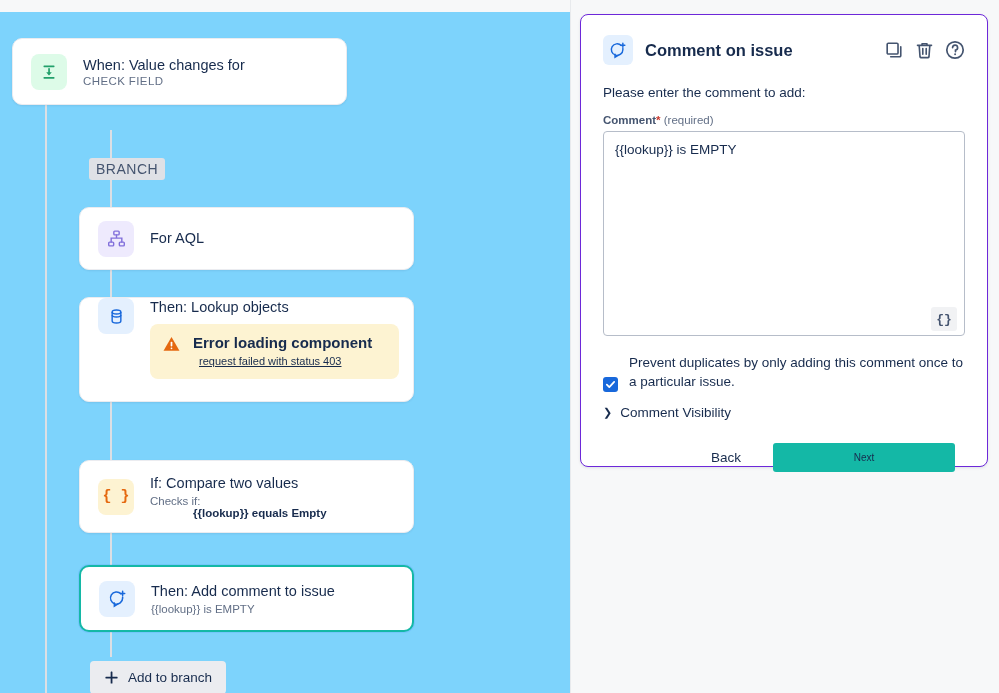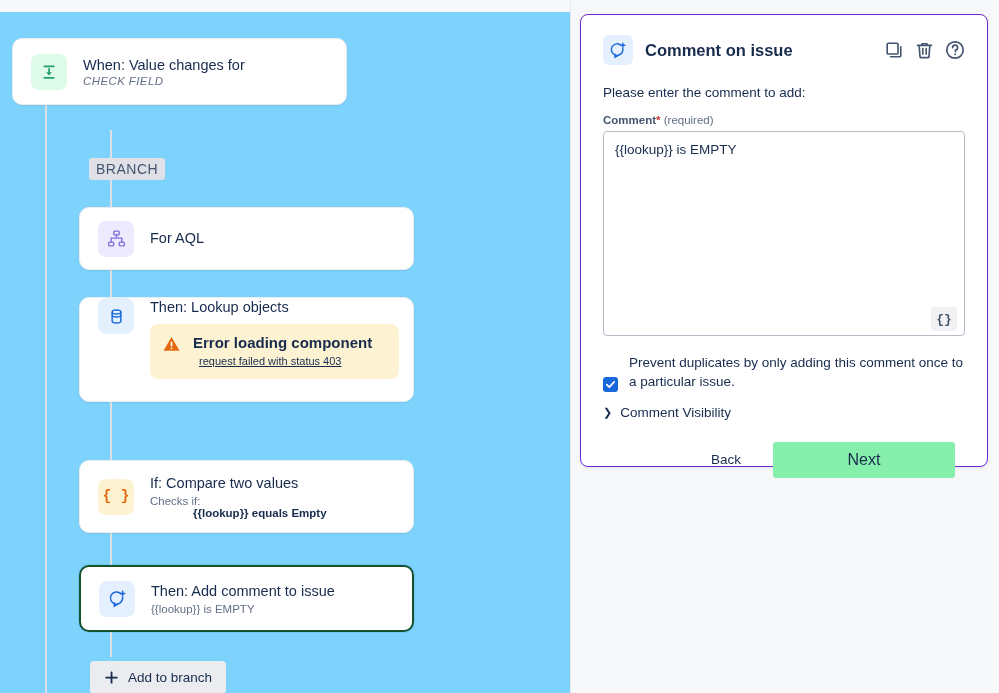--- a/index.html
+++ b/index.html
@@ -15,35 +15,35 @@
   #canvas { position: absolute; left: 0; top: 12px; width: 571px; height: 693px; background: #7dd3fc; overflow: hidden; }
 
   .conn { position: absolute; width: 2px; background: #dcdfe4; }
 
   .card {
     position: absolute; background: #ffffff;
     border: 1px solid #ebecf0; border-radius: 10px;
     box-shadow: 0 1px 2px rgba(9,30,66,0.08);
     display: flex; align-items: center;
   }
-  .card.selected { border: 2px solid #14532d; box-shadow: 0 0 0 1px rgba(59,130,246,0.15); }
+  .card.selected { border: 2px solid #14b8a6; box-shadow: 0 0 0 1px rgba(59,130,246,0.15); }
 
   .card-icon {
     width: 36px; height: 36px; border-radius: 8px;
     display: flex; align-items: center; justify-content: center;
     flex: 0 0 36px; margin-left: 18px;
   }
   .ic-green { background: #ddfbe8; }
   .ic-purple { background: #eeeafd; }
   .ic-blue { background: #e4f0fe; }
   .ic-yellow { background: #fdf3d2; }
 
   .card-body { margin-left: 16px; padding-right: 14px; flex: 1 1 auto; min-width: 0; }
   .card-title { font-size: 14.5px; color: #172b4d; line-height: 1.35; }
-  .card-sub { font-size: 11.5px; color: #626f86; letter-spacing: .4px; margin-top: 0; font-style: italic; }
+  .card-sub { font-size: 11.5px; color: #626f86; letter-spacing: .4px; margin-top: 0; }
   .card-sub-normal { font-size: 11.5px; color: #626f86; letter-spacing: 0; margin-top: 2px; }
   .card-sub-bold { font-size: 11.5px; color: #172b4d; font-weight: bold; letter-spacing: 0; margin-left: 43px; }
 
   .branch-pill {
     position: absolute; background: #dfe1e6; color: #44546f;
     font-size: 14px; letter-spacing: .5px;
     padding: 3px 7px; border-radius: 3px;
   }
 
   .error-banner {
@@ -113,22 +113,22 @@
   .chev { color: #172b4d; font-size: 11px; margin-right: 8px; }
   .expander-label { font-size: 13.5px; color: #172b4d; }
 
   .footer { display: flex; align-items: center; margin-top: 22px; }
   .btn-back {
     background: transparent; border: none; cursor: pointer;
     color: #172b4d; font-size: 13.5px; padding: 8px 16px;
     font-family: "Liberation Sans", sans-serif; margin-left: 92px;
   }
   .btn-next {
-    background: #86efac; border: none; cursor: pointer; border-radius: 3px;
-    color: #172b4d; font-size: 16px; padding: 9px 4px; width: 182px;
+    background: #14b8a6; border: none; cursor: pointer; border-radius: 3px;
+    color: #172b4d; font-size: 10px; padding: 9px 4px; width: 182px;
     font-family: "Liberation Sans", sans-serif; margin-left: 16px;
   }
 </style>
 </head>
 <body>
 
 <div id="app">
 
   <div id="canvas">
 

